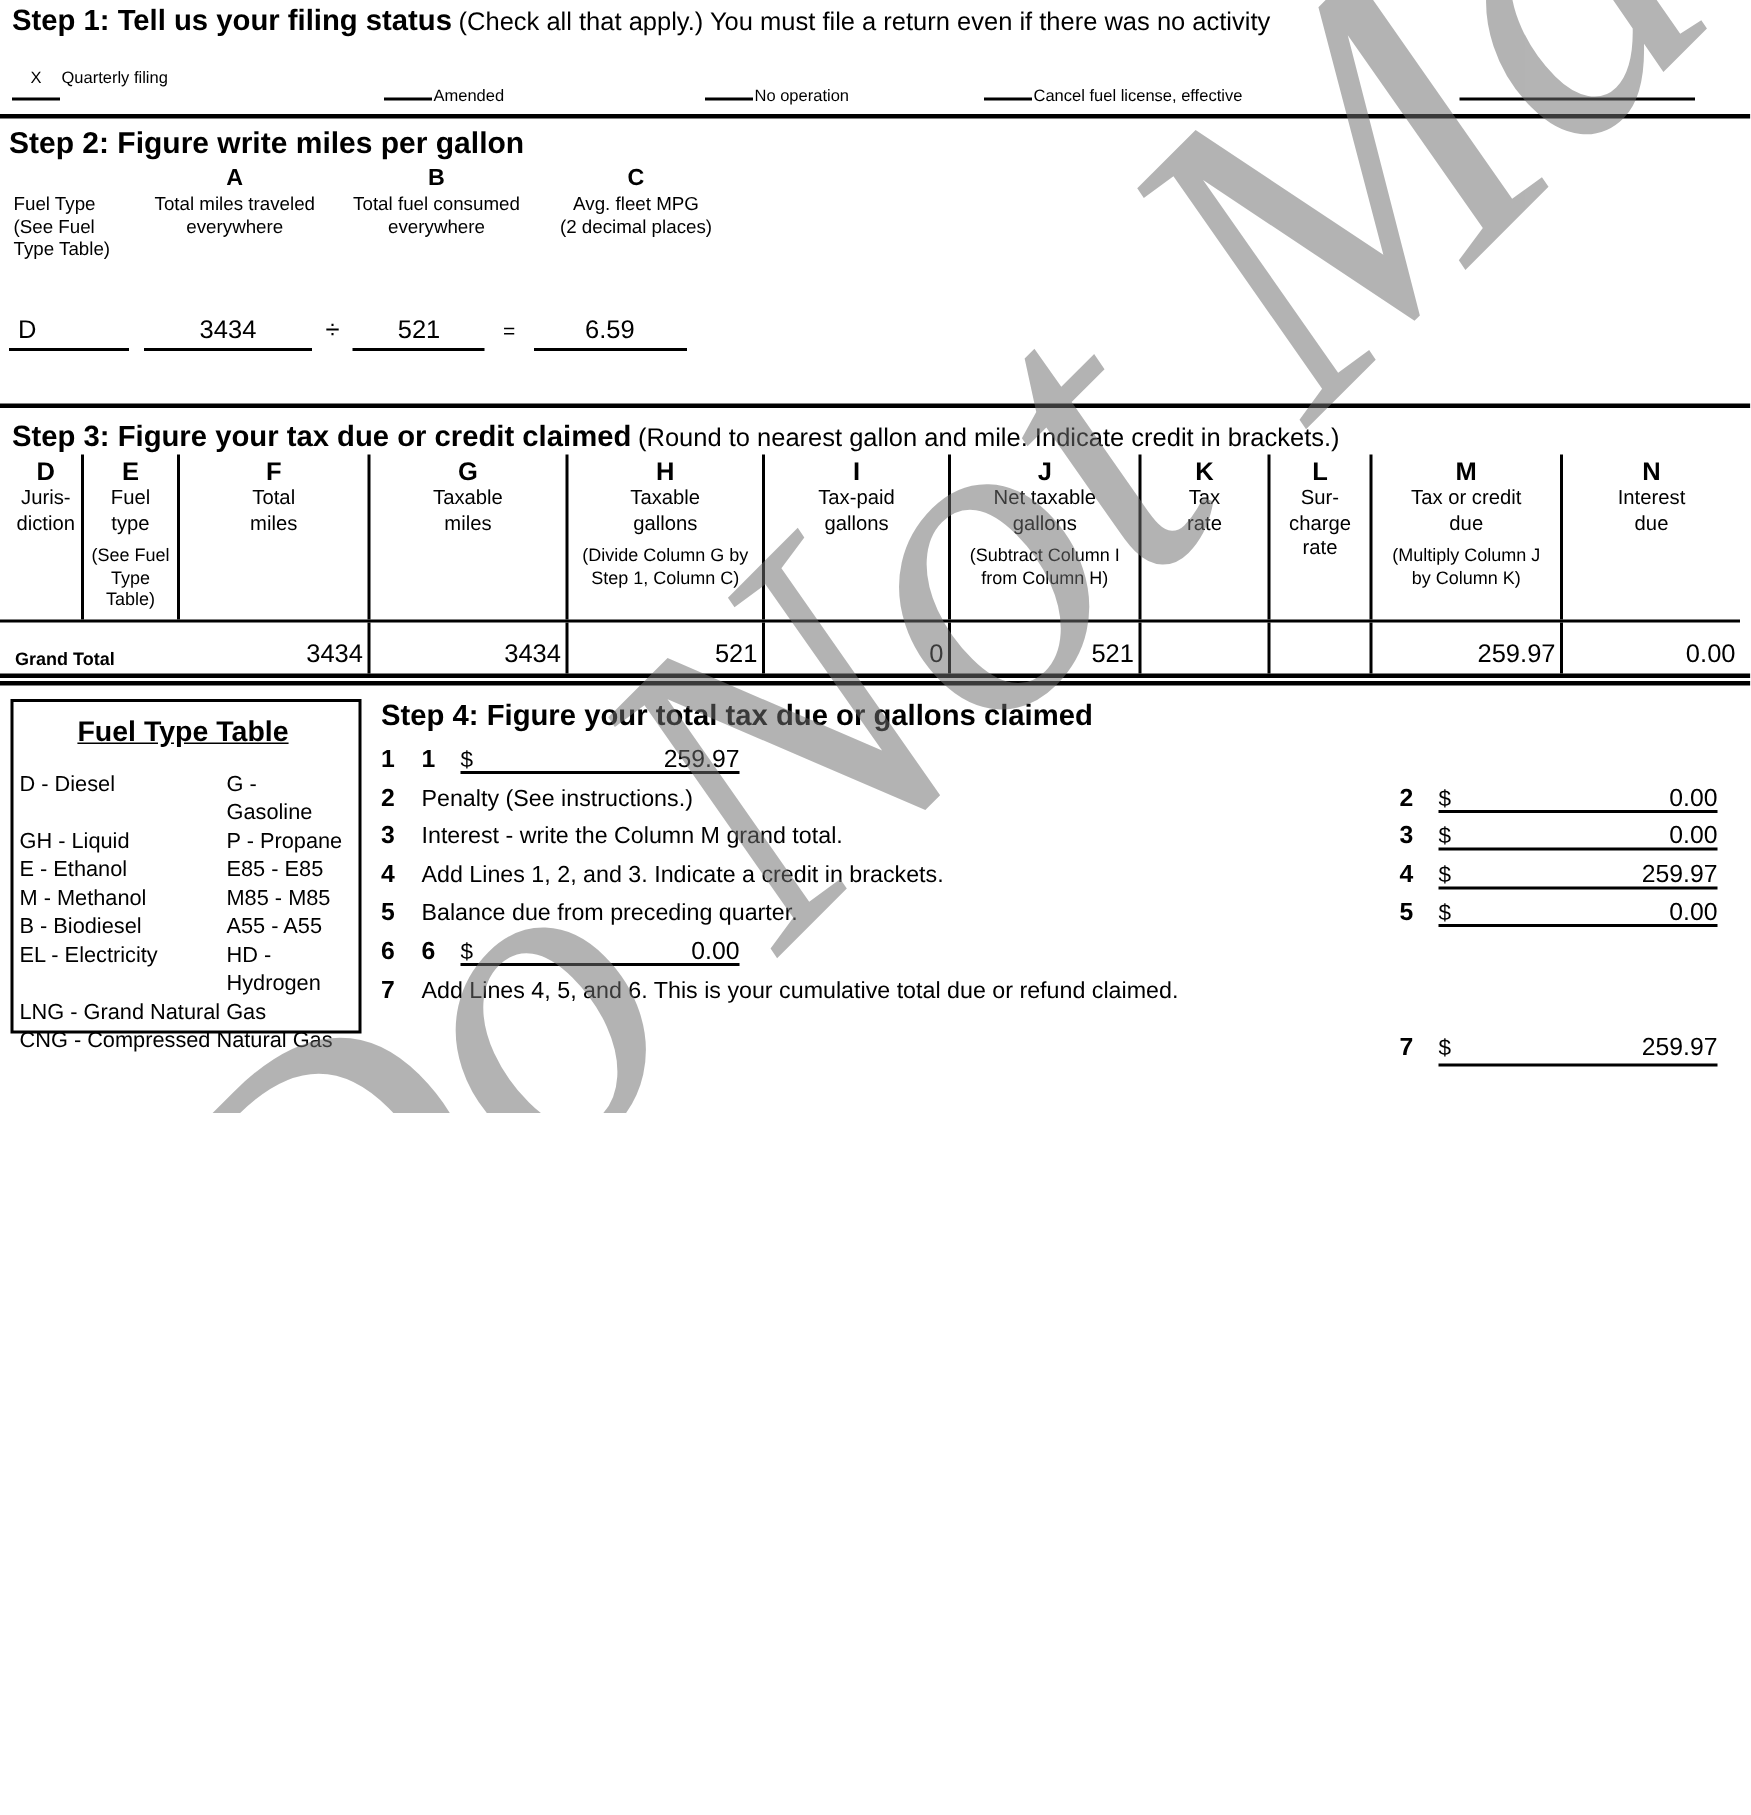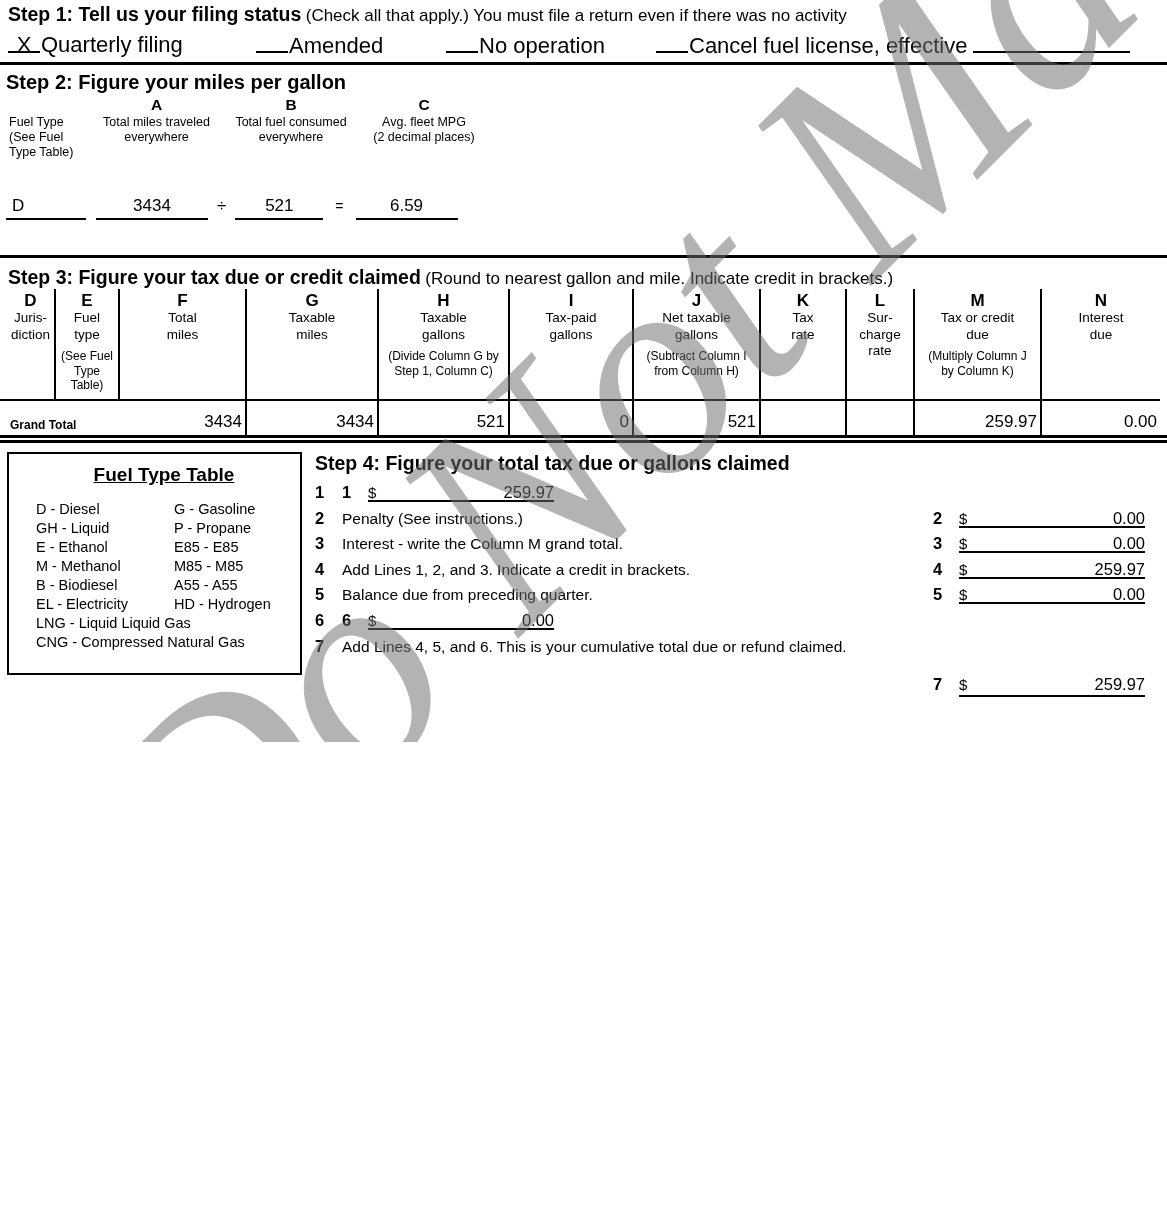--- a/index.html
+++ b/index.html
@@ -16,21 +16,21 @@
     position:absolute; left:-170px; top:185px; width:1680px;
     font-family:"Liberation Serif","DejaVu Serif",serif; font-style:italic;
     font-size:295px; line-height:1.1; color:#6f6f6f; opacity:0.52;
     text-align:center; white-space:nowrap;
     transform:rotate(-45deg);
   }
   
   .step1 { position:relative; padding:3px 0 0 8px; }
   .h-big { font-size:19.5px; font-weight:bold; }
   .note17 { font-size:17px; font-weight:normal; }
-  .s1-row { position:relative; height:30px; margin-top:6px; font-size:22px; }
+  .s1-row { position:relative; height:30px; margin-top:20px; font-size:11px; }
   .s1-opt { position:absolute; top:0; white-space:nowrap; }
   .mark-slot { display:inline-block; width:32px; border-bottom:2px solid #000;
     text-align:center; margin-right:1px; height:21px; }
   .blank-line { position:absolute; top:0; height:21px; border-bottom:2px solid #000; }
   .rule3 { height:3px; background:#000; width:100%; }
   
   .step2 { position:relative; padding:6px 0 0 6px; height:190px; }
   .s2-cols { display:flex; margin-top:2px; }
   .s2-col { text-align:center; }
   .s2-col.c0 { width:84px; text-align:left; padding-left:3px; }
@@ -60,21 +60,21 @@
   .t3-hrule { height:2.5px; background:#000; width:1167px; margin-left:-7px; }
   .t3-total { display:flex; height:34px; font-size:17px; }
   .tt-cell { border-right:2.5px solid #000; display:flex; align-items:flex-end;
     justify-content:flex-end; padding:0 3px 3px 3px; }
   .tt-cell:last-child { border-right:none; }
   .tt-label { width:240px; justify-content:space-between; }
   .tt-label b { font-size:12px; }
   .dbl { width:1167px; height:8px; border-top:3px solid #000; border-bottom:3px solid #000; }
   
   .bottom { display:flex; margin-top:9px; padding-left:7px; }
-  .fuelbox { width:295px; border:2px solid #000; padding:10px 8px 10px 27px; height:223px; }
+  .fuelbox { width:234px; border:2px solid #000; padding:10px 8px 10px 4px; height:223px; }
   .fb-title { text-align:center; font-size:19px; font-weight:bold;
     text-decoration:underline; margin-bottom:14px; }
   .fb-row { display:flex; font-size:14.5px; line-height:19px; }
   .fb-l { width:138px; } .fb-r { flex:1; }
   .fb-wide { font-size:14.5px; line-height:19px; }
   .step4 { flex:1; padding-left:13px; padding-right:22px; }
   .s4-title { font-size:19.5px; font-weight:bold; margin-bottom:5px; }
   .s4-row { display:flex; align-items:baseline; line-height:25.6px; }
   .s4-num { width:27px; font-weight:bold; font-size:16.5px; }
   .s4-text { flex:1; font-size:15.5px; }
@@ -99,33 +99,33 @@
       <span class="h-big">Step 1: Tell us your filing status</span>
       <span class="note17">(Check all that apply.) You must file a return even if there was no activity</span>
     </div>
     <div class="s1-row">
       <span class="s1-opt" style="left:0px">
         <span class="mark-slot">X</span><span>Quarterly filing</span>
       </span>
       <span class="s1-opt" style="left:248px">
         <span class="mark-slot"></span><span>Amended</span>
       </span>
-      <span class="s1-opt" style="left:438px">
+      <span class="s1-opt" style="left:462px">
         <span class="mark-slot"></span><span>No operation</span>
       </span>
       <span class="s1-opt" style="left:648px">
         <span class="mark-slot"></span><span>Cancel fuel license, effective</span>
       </span>
       <span class="blank-line" style="left:965px;width:157px"></span>
     </div>
   </section>
   <div class="rule3"></div>
 
   <section class="step2">
-    <div class="h-big" style="font-size:20px">Step 2: Figure your miles per gallon</div>
+    <div class="h-big" style="font-size:20px">Step 2: Figure write miles per gallon</div>
     <div class="s2-cols">
       <div class="s2-col c0">
         <div class="s2-letter"></div>
         <div class="s2-label">Fuel Type
 (See Fuel
 Type Table)</div>
       </div>
       <div class="s2-col c1">
         <div class="s2-letter">A</div>
         <div class="s2-label">Total miles traveled
@@ -266,21 +266,21 @@
         <span class="fb-r">M85 - M85</span>
       </div>
       <div class="fb-row">
         <span class="fb-l">B - Biodiesel</span>
         <span class="fb-r">A55 - A55</span>
       </div>
       <div class="fb-row">
         <span class="fb-l">EL - Electricity</span>
         <span class="fb-r">HD - Hydrogen</span>
       </div>
-      <div class="fb-wide">LNG - Liquid Liquid Gas</div>
+      <div class="fb-wide">LNG - Grand Natural Gas</div>
       <div class="fb-wide">CNG - Compressed Natural Gas</div>
     </div>
 
     <div class="step4">
       <div class="s4-title">Step 4: Figure your total tax due or gallons claimed</div>
 
       <div class="s4-row">
         <span class="s4-num">1</span>
         <span class="s4-amt">
           <span class="s4-num">1</span>

